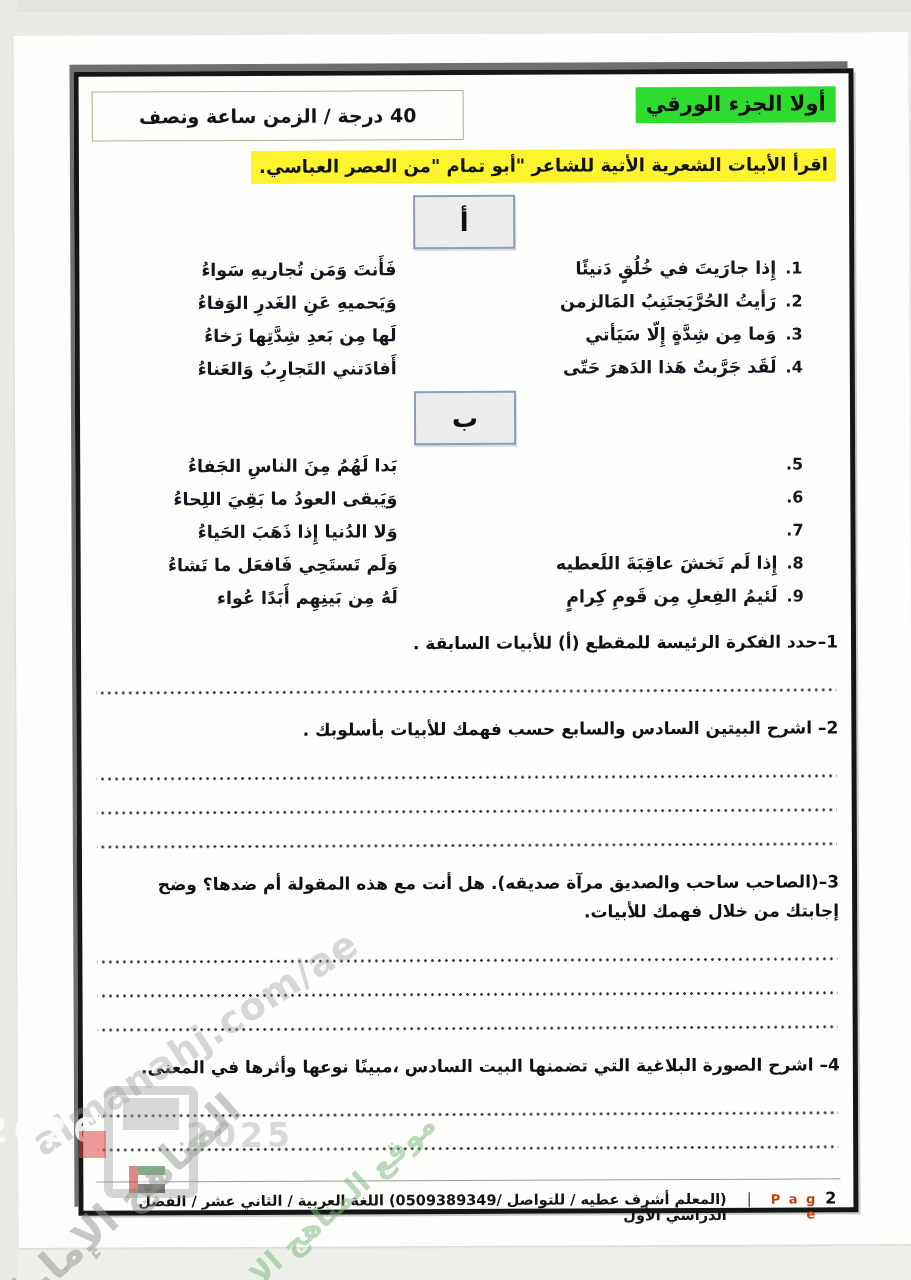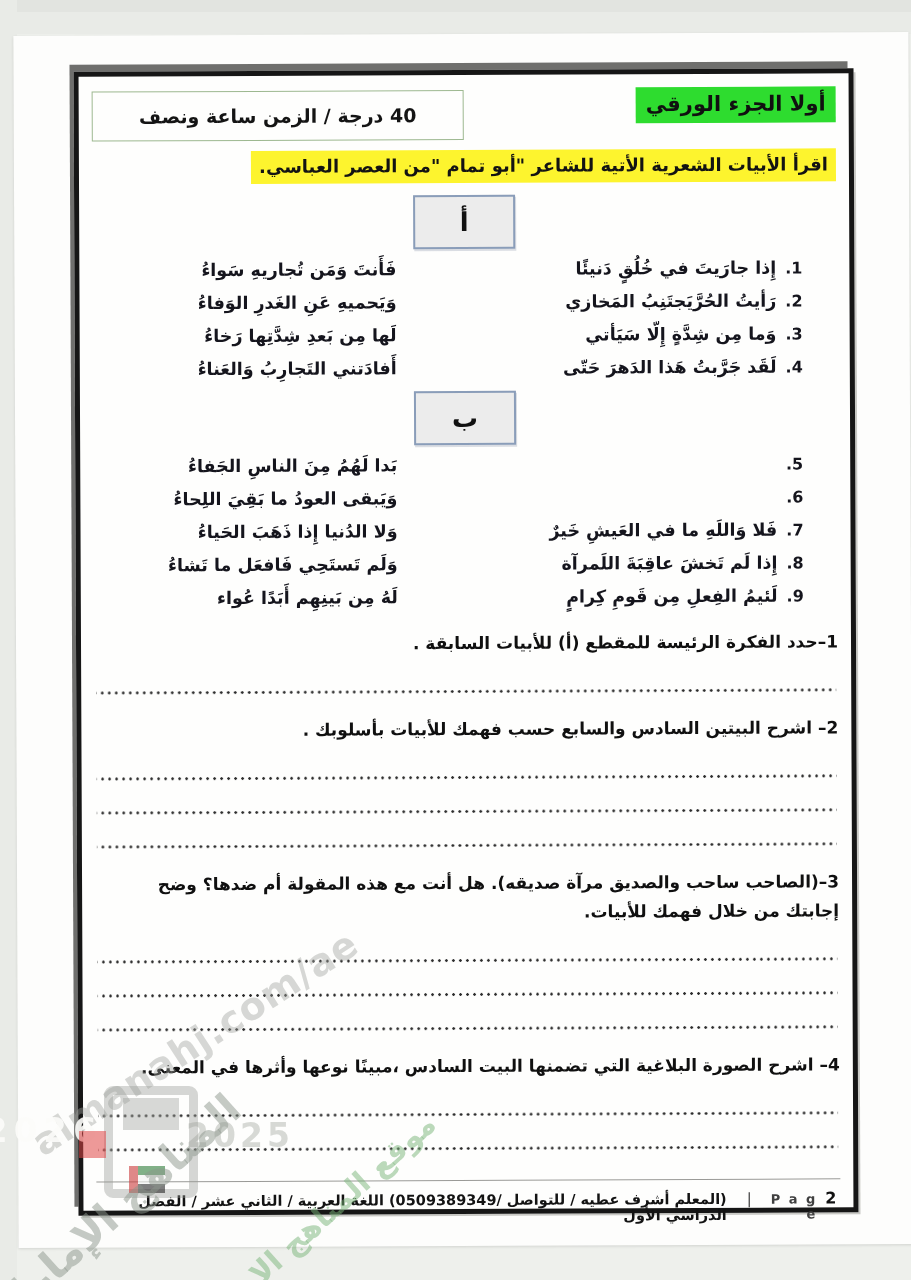--- a/index.html
+++ b/index.html
@@ -66,21 +66,21 @@
     margin:31px 2px 0; height:3px; width:calc(100% - 4px);
     background-image:radial-gradient(circle, #2d2d2d 1.2px, rgba(0,0,0,0) 1.5px);
     background-size:7px 3px; background-repeat:repeat-x; background-position:center;
   }
 
   .footer {
     margin-top:30px; border-top:1.5px solid #9a9a97; padding:9px 4px 0;
     display:flex; align-items:baseline; gap:8px;
   }
   .pg-num { font-weight:bold; font-size:16px; color:#111; }
-  .pg-label { color:#404040; font-weight:bold; font-size:13px; letter-spacing:2px; }
+  .pg-label { color:#c2410c; font-weight:bold; font-size:13px; letter-spacing:2px; }
   .pg-sep { color:#444; font-size:15px; }
   .pg-info { font-weight:bold; font-size:14.5px; color:#131313; margin-right:12px; }
 
   
   .wm { position:absolute; pointer-events:none; white-space:nowrap; }
   .wm-site {
     left:24px; top:1128px; transform:rotate(-33deg); transform-origin:0 0;
     font-size:38px; font-weight:bold; letter-spacing:1px; color:rgba(160,162,158,0.42);
   }
   .wm-2026 { left:-16px; top:1110px; font-size:34px; font-weight:bold; letter-spacing:6px; color:rgba(252,252,250,0.9); }
@@ -135,21 +135,21 @@
         <div class="v-row">
           <div class="v-first">
               <span class="v-num">1.</span>
               <span>إِذا جارَيتَ في خُلُقٍ دَنيئًا</span>
             </div>
           <div class="v-second">فَأَنتَ وَمَن تُجاريهِ سَواءُ</div>
         </div>
         <div class="v-row">
           <div class="v-first">
               <span class="v-num">2.</span>
-              <span>رَأيتُ الحُرَّيَجتَنِبُ المَخازي</span>
+              <span>رَأيتُ الحُرَّيَجتَنِبُ المَالزمن</span>
             </div>
           <div class="v-second">وَيَحميهِ عَنِ الغَدرِ الوَفاءُ</div>
         </div>
         <div class="v-row">
           <div class="v-first">
               <span class="v-num">3.</span>
               <span>وَما مِن شِدَّةٍ إِلّا سَيَأتي</span>
             </div>
           <div class="v-second">لَها مِن بَعدِ شِدَّتِها رَخاءُ</div>
         </div>
@@ -175,28 +175,27 @@
         </div>
         <div class="v-row">
           <div class="v-first">
               <span class="v-num">6.</span>
             </div>
           <div class="v-second">وَيَبقى العودُ ما بَقِيَ اللِحاءُ</div>
         </div>
         <div class="v-row">
           <div class="v-first">
               <span class="v-num">7.</span>
-              <span>فَلا وَاللَهِ ما في العَيشِ خَيرٌ</span>
             </div>
           <div class="v-second">وَلا الدُنيا إِذا ذَهَبَ الحَياءُ</div>
         </div>
         <div class="v-row">
           <div class="v-first">
               <span class="v-num">8.</span>
-              <span>إِذا لَم تَخشَ عاقِبَةَ اللَمرآة</span>
+              <span>إِذا لَم تَخشَ عاقِبَةَ اللَعطيه</span>
             </div>
           <div class="v-second">وَلَم تَستَحِي فَافعَل ما تَشاءُ</div>
         </div>
         <div class="v-row">
           <div class="v-first">
               <span class="v-num">9.</span>
               <span>لَئيمُ الفِعلِ مِن قَومِ كِرامٍ</span>
             </div>
           <div class="v-second">لَهُ مِن بَينِهِم أَبَدًا عُواء</div>
         </div>

